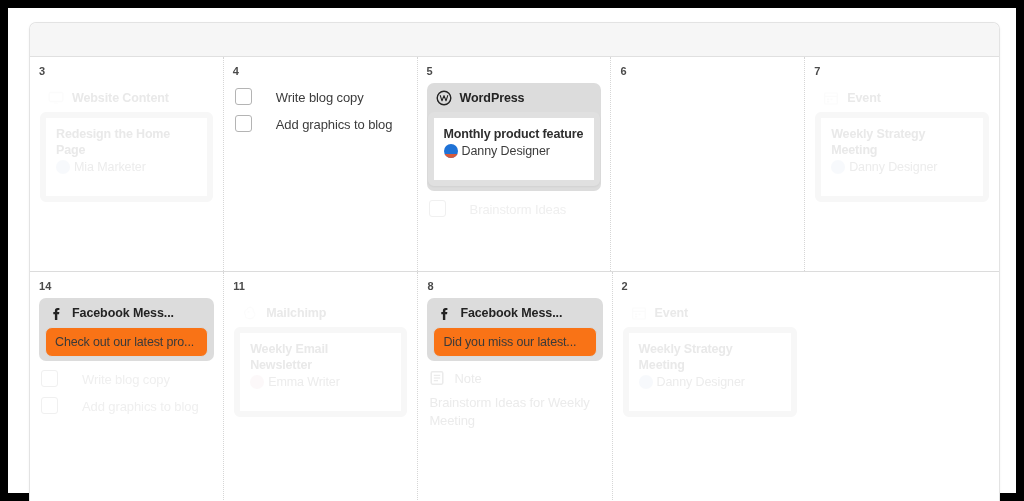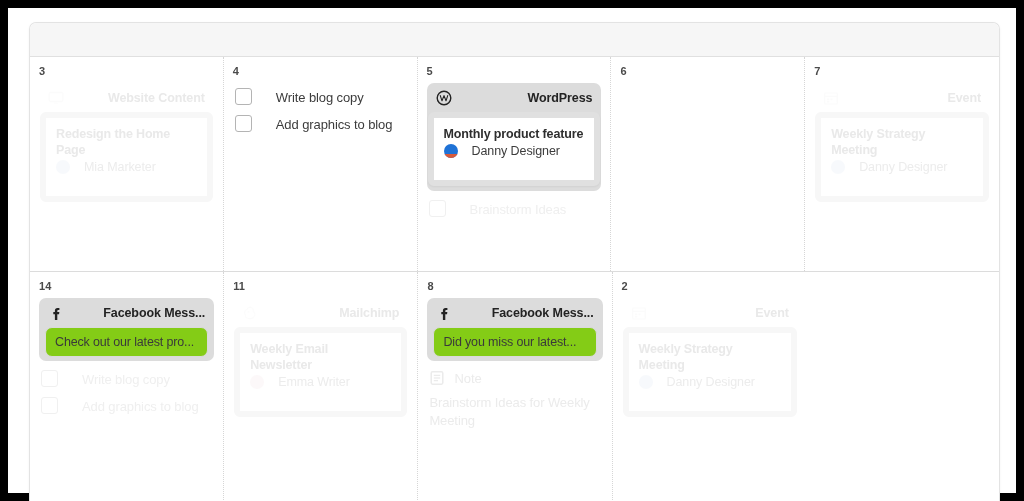--- a/index.html
+++ b/index.html
@@ -90,21 +90,20 @@
 
   .card-head {
     display: flex;
     align-items: center;
     gap: 8px;
     padding: 7px 9px 6px 9px;
     font-size: 12.5px;
     font-weight: bold;
     color: #3d3d3d;
     letter-spacing: -0.1px;
-    justify-content: space-between;
   }
 
   .card-body {
     background: #ffffff;
     border: 6px solid #ec4899;
     border-radius: 6px;
     padding: 8px 10px 22px 10px;
     margin: 0 1px 1px 1px;
   }
 
@@ -112,21 +111,21 @@
     font-size: 12.5px;
     font-weight: bold;
     color: #2e2e2e;
     line-height: 16px;
     letter-spacing: -0.15px;
   }
 
   .card-person {
     display: flex;
     align-items: center;
-    gap: 14px;
+    gap: 4px;
     font-size: 12.5px;
     color: #3c3c3c;
     margin-top: 2px;
     letter-spacing: -0.1px;
     text-align: right;
   }
 
   
   .ghost .card-head { color: #e9e9e9; }
   .ghost .card-body { background: #ffffff; border-color: #f7f7f7; }
@@ -142,21 +141,21 @@
     border-radius: 7px;
   }
   .active .card-head { color: #232323; }
   .active .card-body {
     border-color: #e0e0e0;
     box-shadow: 0 1px 2px rgba(0,0,0,0.05);
   }
 
   
   .msg-pill {
-    background: #84cc16;
+    background: #f97316;
     border: 1px solid #dadada;
     border-radius: 7px;
     margin: 0 6px 0 6px;
     padding: 7px 9px 7px 9px;
     font-size: 12.5px;
     color: #3a3a3a;
     white-space: nowrap;
     overflow: hidden;
     letter-spacing: -0.15px;
   }

